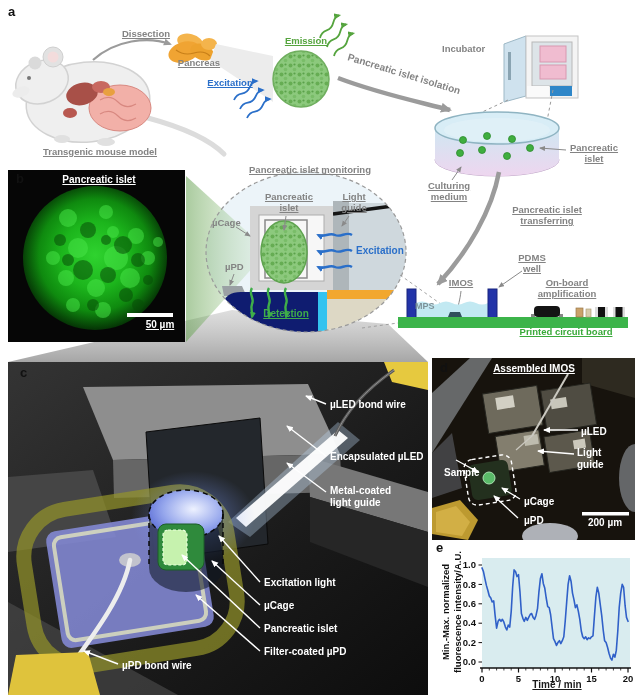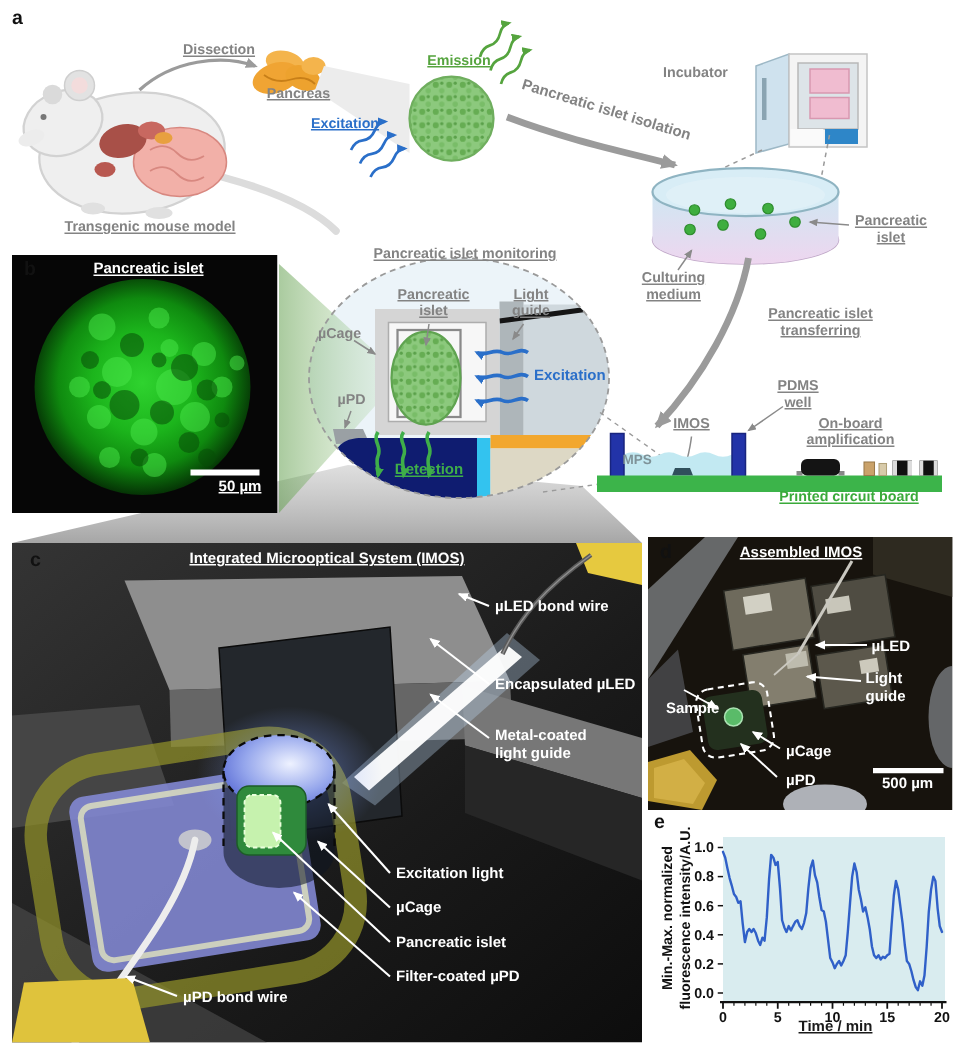--- a/index.html
+++ b/index.html
@@ -454,21 +454,20 @@
   <div>On-board</div>
       <div>amplification</div>
 </div>
 <div class="lbl c pcbg" style="left:566px;top:327px">Printed circuit board</div>
 
 <div class="lbl pl white" style="left:16px;top:172px">b</div>
 <div class="lbl c t10 white" style="left:99px;top:174px">Pancreatic islet</div>
 <div class="lbl c t10 white" style="left:160px;top:319px">50 µm</div>
 
 <div class="lbl pl white" style="left:20px;top:366px">c</div>
-<div class="lbl c t10 white" style="left:218px;top:367px">Integrated Microoptical System (IMOS)</div>
 <div class="lbl t10 white" style="left:330px;top:399px">µLED bond wire</div>
 <div class="lbl t10 white" style="left:330px;top:451px">Encapsulated µLED</div>
 <div class="lbl t10 white" style="left:330px;top:485px">
   <div>Metal-coated</div>
       <div>light guide</div>
 </div>
 <div class="lbl t10 white" style="left:264px;top:577px">Excitation light</div>
 <div class="lbl t10 white" style="left:264px;top:600px">µCage</div>
 <div class="lb l t10 white lbl" style="left:264px;top:623px">Pancreatic islet</div>
 <div class="lbl t10 white" style="left:264px;top:646px">Filter-coated µPD</div>
@@ -477,21 +476,21 @@
 <div class="lbl pl white" style="left:440px;top:361px">d</div>
 <div class="lbl c t10 white" style="left:534px;top:363px">Assembled IMOS</div>
 <div class="lbl t10 white" style="left:444px;top:467px">Sample</div>
 <div class="lbl t10 white" style="left:581px;top:426px">µLED</div>
 <div class="lbl t10 white" style="left:577px;top:447px">
   <div>Light</div>
       <div>guide</div>
 </div>
 <div class="lbl t10 white" style="left:524px;top:496px">µCage</div>
 <div class="lbl t10 white" style="left:524px;top:515px">µPD</div>
-<div class="lbl t10 white" style="left:588px;top:517px">500 µm</div>
+<div class="lbl t10 white" style="left:588px;top:517px">200 µm</div>
 
 <div class="lbl pl black" style="left:436px;top:541px">e</div>
 <div class="ylabel" style="left:452px;top:612px">
   <div>Min.-Max. normalized</div>
       <div>fluorescence intensity/A.U.</div>
 </div>
 <div class="lbl c black t105" style="left:557px;top:679px">Time / min</div>
 
 </div>
 

